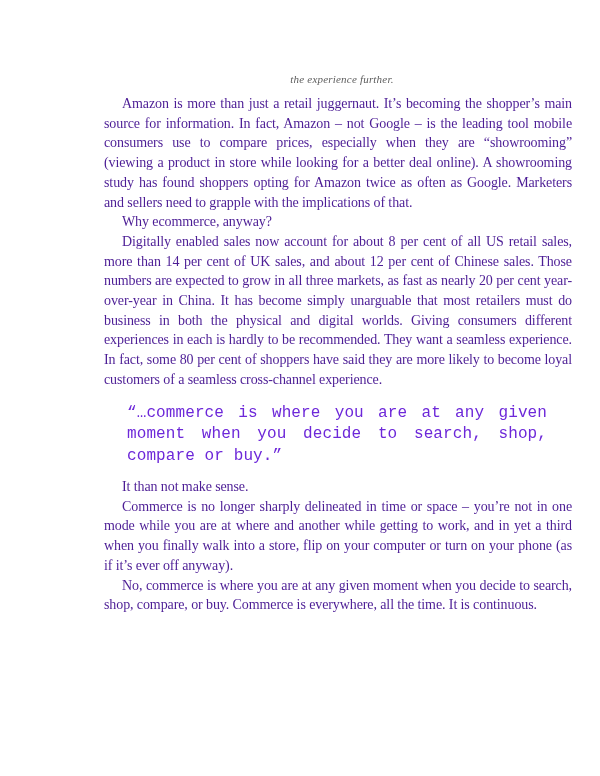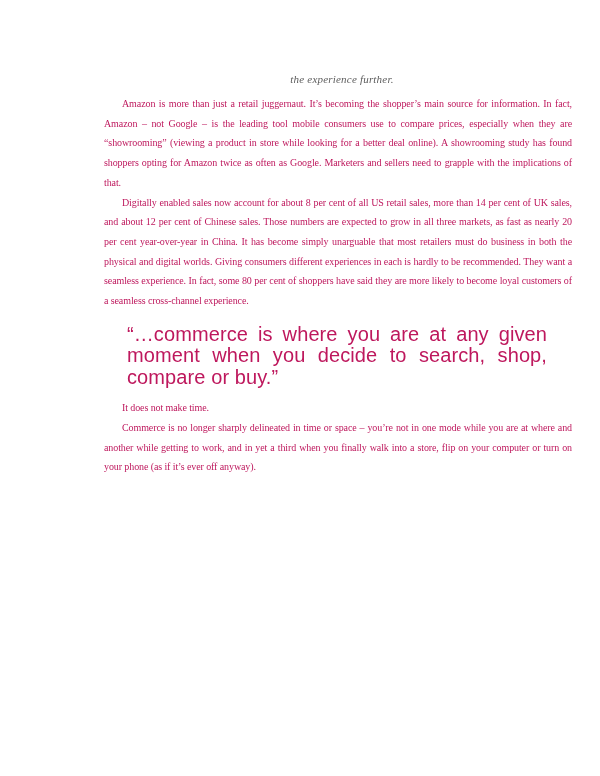--- a/index.html
+++ b/index.html
@@ -32,53 +32,55 @@
     position: absolute;
     left: 62px;
     top: 94px;
     width: 468px;
   }
   .content p.body {
     margin: 0;
     text-indent: 18px;
     text-align: justify;
     font-family: "Liberation Serif", serif;
-    font-size: 10px;
+    font-size: 14px;
     line-height: 19.7px;
-    color: #be185d;
+    color: #4c1d95;
     letter-spacing: -0.1px;
   }
   .pullquote {
     margin: 13px 0 10px 23px;
     width: 420px;
     text-align: justify;
-    font-family: Liberation Sans, sans-serif;
-    font-size: 20px;
+    font-family: Liberation Mono, monospace;
+    font-size: 16px;
     line-height: 21.5px;
-    color: #be185d;
+    color: #6d28d9;
     letter-spacing: 0.1px;
   }
 </style>
 </head>
 <body>
 
 <div class="page">
 
   <div class="continuation">the experience further.</div>
 
   <div class="content">
 
     <p class="body">Amazon is more than just a retail juggernaut. It’s becoming the shopper’s main source for information. In fact, Amazon – not Google – is the leading tool mobile consumers use to compare prices, especially when they are “showrooming” (viewing a product in store while looking for a better deal online). A showrooming study has found shoppers opting for Amazon twice as often as Google. Marketers and sellers need to grapple with the implications of that.</p>
 
+    <p class="body">Why ecommerce, anyway?</p>
 
     <p class="body">Digitally enabled sales now account for about 8 per cent of all US retail sales, more than 14 per cent of UK sales, and about 12 per cent of Chinese sales. Those numbers are expected to grow in all three markets, as fast as nearly 20 per cent year-over-year in China. It has become simply unarguable that most retailers must do business in both the physical and digital worlds. Giving consumers different experiences in each is hardly to be recommended. They want a seamless experience. In fact, some 80 per cent of shoppers have said they are more likely to become loyal customers of a seamless cross-channel experience.</p>
 
 
     <div class="pullquote">“…commerce is where you are at any given moment when you decide to search, shop, compare or buy.”</div>
 
-    <p class="body">It does not make time.</p>
+    <p class="body">It than not make sense.</p>
 
 
     <p class="body">Commerce is no longer sharply delineated in time or space – you’re not in one mode while you are at where and another while getting to work, and in yet a third when you finally walk into a store, flip on your computer or turn on your phone (as if it’s ever off anyway).</p>
 
+    <p class="body">No, commerce is where you are at any given moment when you decide to search, shop, compare, or buy. Commerce is everywhere, all the time. It is continuous.</p>
 
   </div>
 </div>
 
 </body></html>

